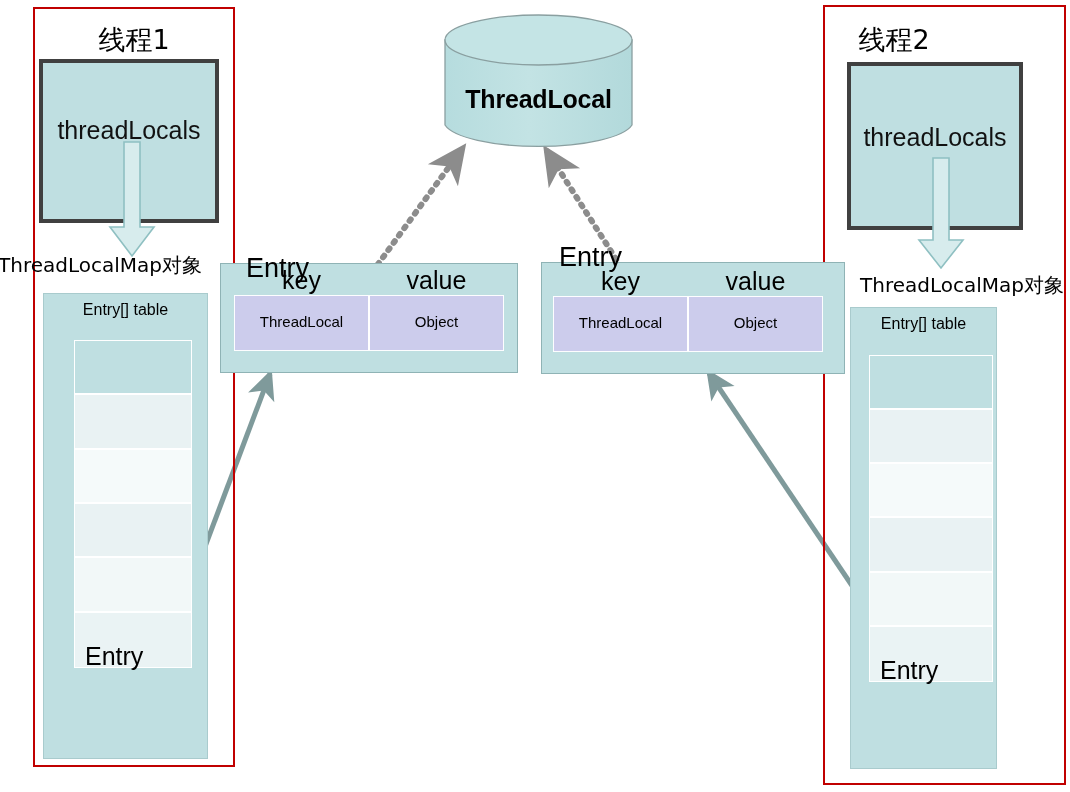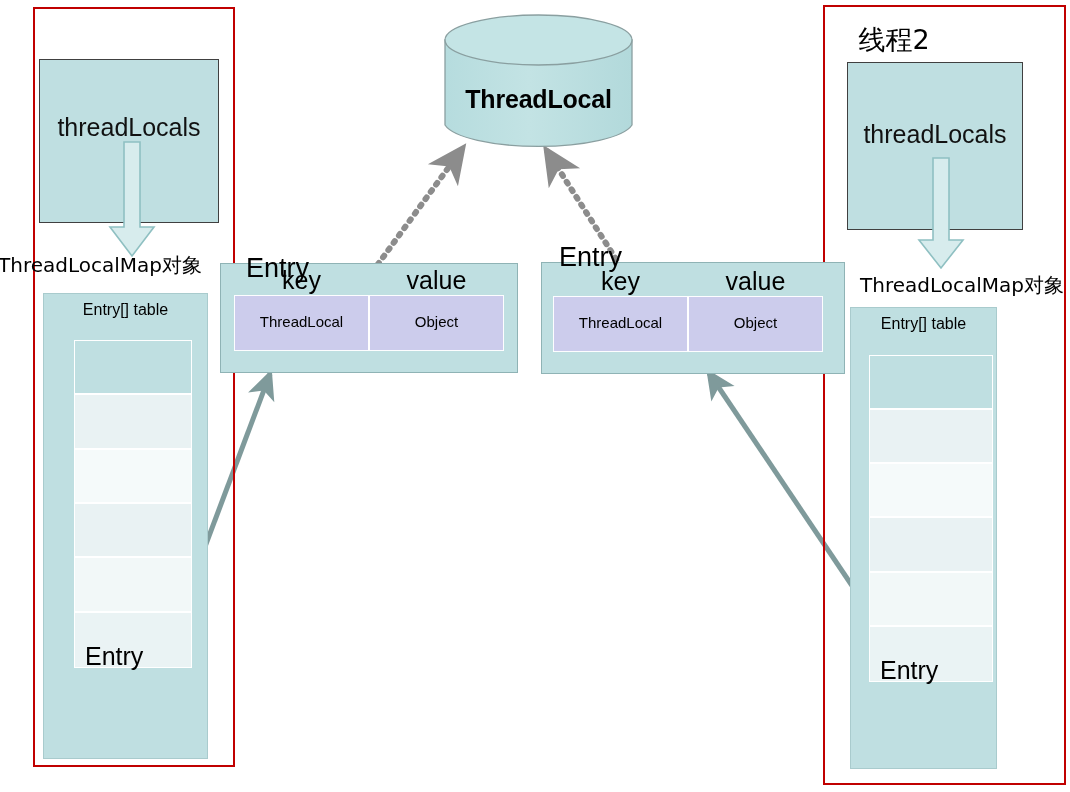--- a/index.html
+++ b/index.html
@@ -11,21 +11,21 @@
   .thread-panel{position:absolute;border:2px solid #c00000;background:transparent;box-sizing:border-box;}
   #thread1-panel{left:33px;top:7px;width:202px;height:760px;}
   #thread2-panel{left:823px;top:5px;width:243px;height:780px;}
 
   .thread-title{position:absolute;font-size:27px;color:#000;text-align:center;
                 font-family:"DejaVu Sans","Liberation Sans",sans-serif;}
   #thread1-title{left:33px;top:22px;width:202px;}
   #thread2-title{left:793px;top:22px;width:202px;}
 
   
-  .tl-box{position:absolute;background:#bfdfe1;border:1px solid #404040;box-sizing:border-box;}
+  .tl-box{position:absolute;background:#bfdfe1;border:4px solid #404040;box-sizing:border-box;}
   #tl-box-1{left:39px;top:59px;width:180px;height:164px;}
   #tl-box-2{left:847px;top:62px;width:176px;height:168px;}
   .tl-label{position:absolute;width:100%;text-align:center;font-size:25px;color:#111;}
   #tl-box-1 .tl-label{top:53px;}
   #tl-box-2 .tl-label{top:57px;}
 
   
   .block-arrow{position:absolute;}
   #block-arrow-1{left:108px;top:141px;width:48px;height:117px;}
   #block-arrow-2{left:917px;top:157px;width:48px;height:113px;}
@@ -109,20 +109,21 @@
     </g>
 
     <g>
       <line x1="655" y1="320" x2="547" y2="151" stroke="#8c8c8c" stroke-width="6" stroke-dasharray="2 7" stroke-linecap="round" marker-end="url(#arrowDot)"></line>
     </g>
   </svg>
 
   <div class="thread-panel" id="thread1-panel"></div>
   <div class="thread-panel" id="thread2-panel"></div>
 
+  <div class="thread-title" id="thread1-title">线程1</div>
   <div class="thread-title" id="thread2-title">线程2</div>
 
   <div class="tl-box" id="tl-box-1">
     <div class="tl-label">threadLocals</div>
   </div>
   <div class="tl-box" id="tl-box-2">
     <div class="tl-label">threadLocals</div>
   </div>
 
   <div class="block-arrow" id="block-arrow-1">

